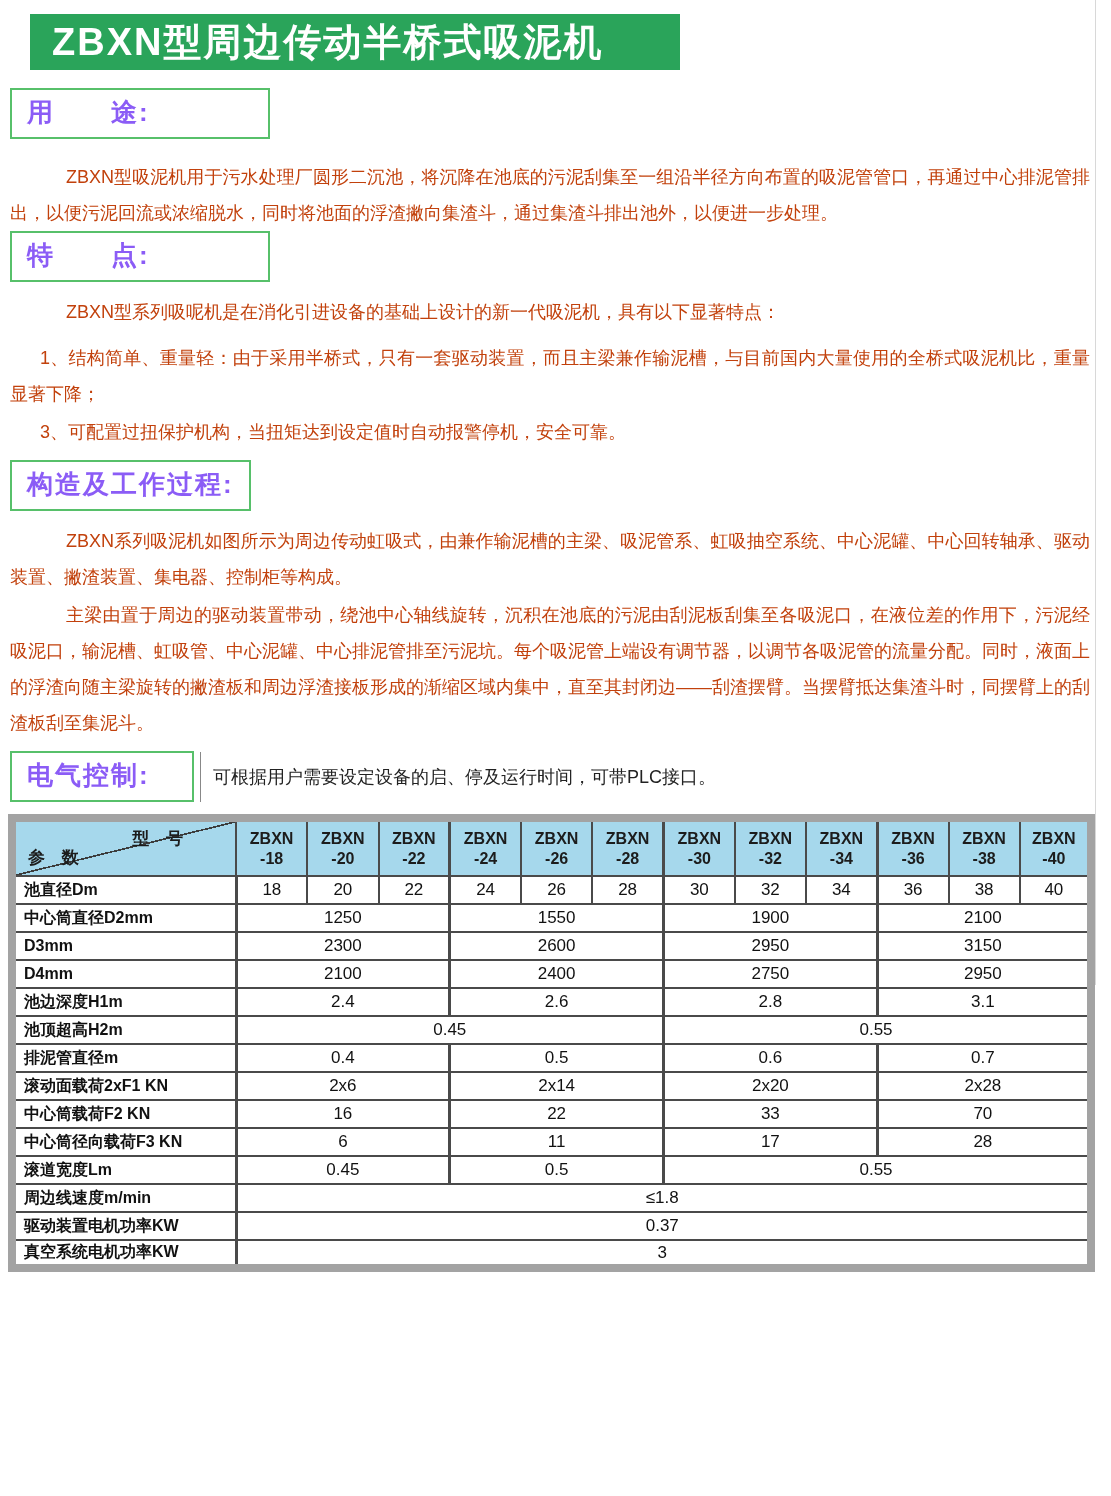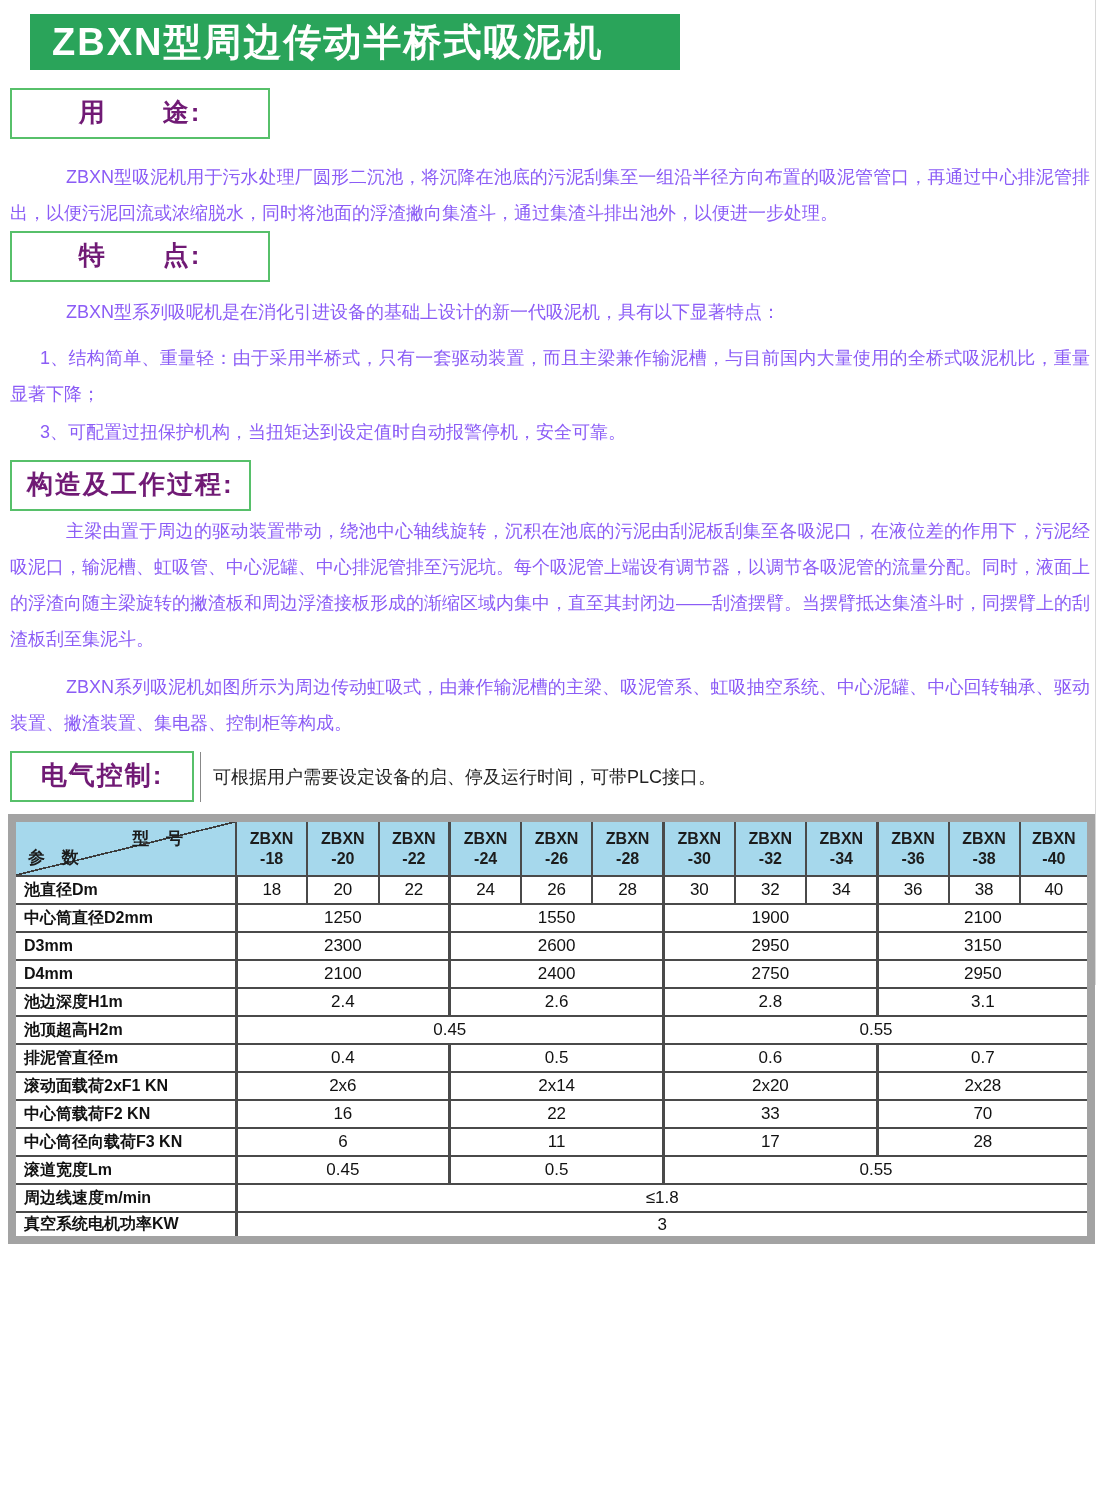--- a/index.html
+++ b/index.html
@@ -17,28 +17,28 @@
   
   .banner{
     margin:14px 0 0 30px;width:650px;height:56px;line-height:56px;
     background:#2aa45a;color:#fff;font-size:38px;font-weight:bold;
     letter-spacing:2px;padding-left:22px;box-sizing:border-box;
   }
 
   
   .hbox{
     display:inline-block;border:2px solid #57c06a;background:#fff;
-    color:#701a75;font-size:26px;font-weight:bold;letter-spacing:2px;
-    padding:5px 15px 7px;margin-left:10px;box-sizing:border-box;text-align:center;
+    color:#8b5cf6;font-size:26px;font-weight:bold;letter-spacing:2px;
+    padding:5px 15px 7px;margin-left:10px;box-sizing:border-box;
   }
   .hbox.wide{min-width:260px;}
   .hbox.elec{min-width:184px;}
 
   .para{
-    margin:20px 8px 0 10px;font-size:18px;line-height:36px;color:#8b5cf6;
+    margin:20px 8px 0 10px;font-size:18px;line-height:36px;color:#c2410c;
     text-align:justify;
   }
   .para.indent{text-indent:56px;}
   .para.item{margin-top:10px;text-indent:30px;}
   .para.item + .para.item{margin-top:2px;}
   .para.tight{margin-top:2px;}
 
   
   .model-section{position:relative;height:136px;margin:12px 0 0 10px;}
   .m-code{
@@ -109,22 +109,22 @@
   </div>
   <p class="para indent" style="margin-top:12px;">ZBXN型系列吸呢机是在消化引进设备的基础上设计的新一代吸泥机，具有以下显著特点：</p>
   <p class="para item">1、结构简单、重量轻：由于采用半桥式，只有一套驱动装置，而且主梁兼作输泥槽，与目前国内大量使用的全桥式吸泥机比，重量显著下降；</p>
   <p class="para item">3、可配置过扭保护机构，当扭矩达到设定值时自动报警停机，安全可靠。</p>
 
   <div style="margin-top:10px;">
     <div class="hbox">
       <span>构造及工作过程:</span>
     </div>
   </div>
+  <p class="para indent" style="margin-top:12px;">ZBXN系列吸泥机如图所示为周边传动虹吸式，由兼作输泥槽的主梁、吸泥管系、虹吸抽空系统、中心泥罐、中心回转轴承、驱动装置、撇渣装置、集电器、控制柜等构成。</p>
   <p class="para indent tight">主梁由置于周边的驱动装置带动，绕池中心轴线旋转，沉积在池底的污泥由刮泥板刮集至各吸泥口，在液位差的作用下，污泥经吸泥口，输泥槽、虹吸管、中心泥罐、中心排泥管排至污泥坑。每个吸泥管上端设有调节器，以调节各吸泥管的流量分配。同时，液面上的浮渣向随主梁旋转的撇渣板和周边浮渣接板形成的渐缩区域内集中，直至其封闭边——刮渣摆臂。当摆臂抵达集渣斗时，同摆臂上的刮渣板刮至集泥斗。</p>
-  <p class="para indent" style="margin-top:12px;">ZBXN系列吸泥机如图所示为周边传动虹吸式，由兼作输泥槽的主梁、吸泥管系、虹吸抽空系统、中心泥罐、中心回转轴承、驱动装置、撇渣装置、集电器、控制柜等构成。</p>
 
   <div class="elec-row">
     <div class="hbox elec">
       <span>电气控制:</span>
     </div>
     <div class="elec-divider"></div>
     <p class="elec-text">可根据用户需要设定设备的启、停及运行时间，可带PLC接口。</p>
   </div>
 
   <table class="spec">
@@ -265,20 +265,24 @@
           <td class="rowlabel">滚道宽度Lm</td>
           <td colspan="3">0.45</td>
           <td colspan="3" class="grp">0.5</td>
           <td colspan="6" class="grp">0.55</td>
         </tr>
         <tr>
           <td class="rowlabel">周边线速度m/min</td>
           <td colspan="12">≤1.8</td>
         </tr>
         <tr>
+          <td class="rowlabel">驱动装置电机功率KW</td>
+          <td colspan="12">0.37</td>
+        </tr>
+        <tr>
           <td class="rowlabel">真空系统电机功率KW</td>
           <td colspan="12">3</td>
         </tr>
       </tbody>
   </table>
 
   <div class="page-edge"></div>
 </div>
 
 </body></html>

